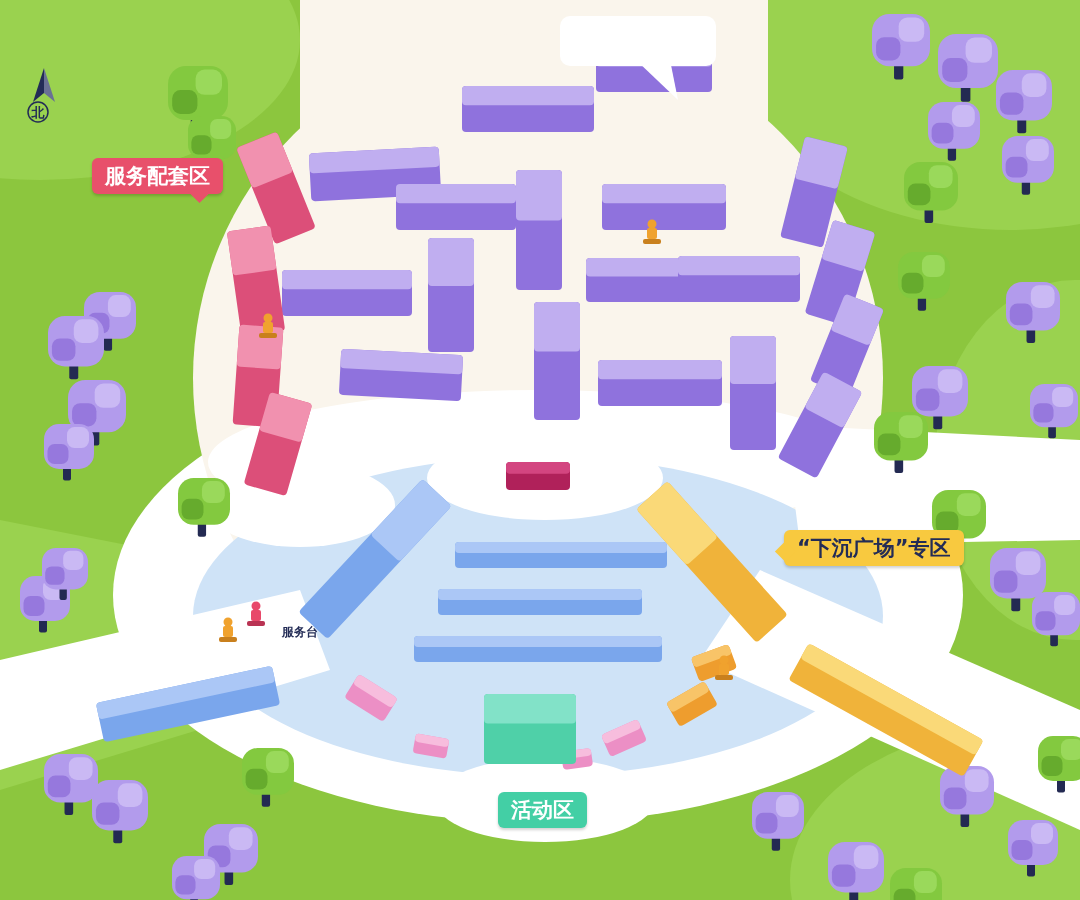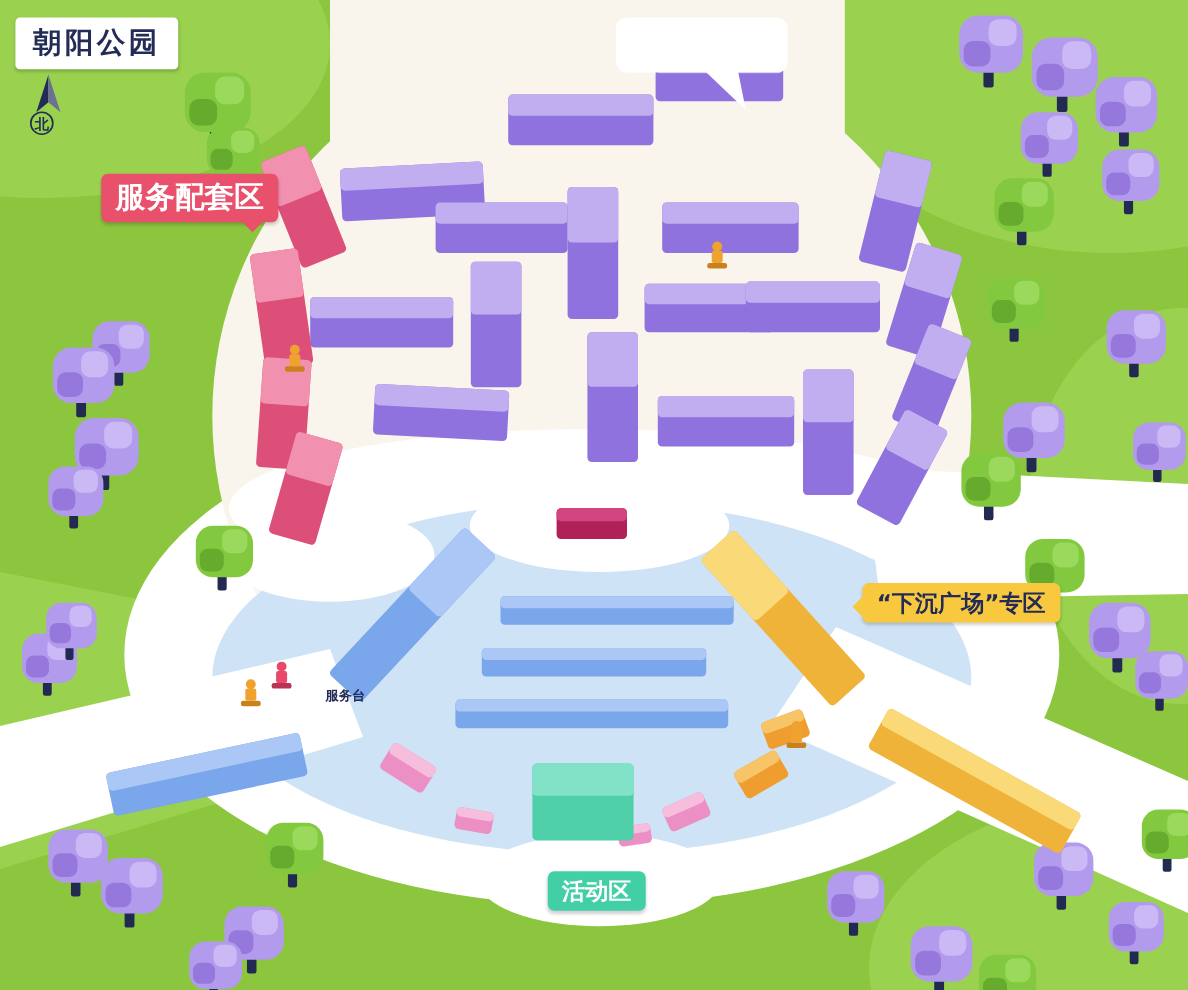--- a/index.html
+++ b/index.html
@@ -8,28 +8,28 @@
   #map-svg{position:absolute;left:0;top:0;z-index:1;}
   .map-label{position:absolute;z-index:5;font-weight:bold;color:#fff;padding:5px 13px;
     border-radius:6px;font-size:20px;line-height:1.25;white-space:nowrap;
     box-shadow:0 2px 3px rgba(0,0,0,.18);}
   .tail{position:absolute;width:15px;height:15px;transform:rotate(45deg);z-index:-1;}
   .tail-br{bottom:-6px;right:16px;}
   .tail-bl{bottom:-6px;left:18px;}
   .tail-left{left:-6px;top:14px;}
   .lbl-title{left:14px;top:16px;background:#fff;color:#232c56;font-size:26px;
     letter-spacing:3px;border-radius:4px;padding:7px 16px;}
-  .lbl-service{left:92px;top:158px;font-size:27px;}
+  .lbl-service{left:92px;top:158px;font-size:21px;}
   .lbl-theme{left:566px;top:420px;font-size:21px;}
   .lbl-bookstore{left:196px;top:486px;text-align:center;padding:5px 14px;}
   .lbl-bookstore .lbl-main{font-size:20px;}
   .lbl-bookstore .lbl-sub{font-size:11px;font-weight:normal;}
   .lbl-oldbook{left:784px;top:530px;font-size:21px;}
   .lbl-activity{left:498px;top:792px;font-size:21px;}
-  .lbl-desk{position:absolute;left:296px;top:624px;z-index:5;font-size:12px;font-weight:bold;}
+  .lbl-desk{position:absolute;left:282px;top:624px;z-index:5;font-size:12px;font-weight:bold;}
 </style>
 </head>
 <body>
 
 <div id="stage">
 
   <svg id="map-svg" width="1080" height="900" viewBox="0 0 1080 900">
 
     <g>
       <rect x="0" y="0" width="1080" height="900" fill="#8cc63e"></rect>
@@ -445,21 +445,20 @@
       </g>
 
     <g>
       <polygon points="44,68 33,102 44,93" fill="#232c56"></polygon>
       <polygon points="44,68 55,102 44,93" fill="#6a7194"></polygon>
       <circle cx="38" cy="112" r="10" fill="none" stroke="#232c56" stroke-width="1.5"></circle>
       <text x="38" y="117" text-anchor="middle" font-size="13" font-weight="bold" fill="#232c56">北</text>
     </g>
   </svg>
 
-  <div class="map-label lbl-title">朝阳公园</div>
 
   <div class="map-label lbl-service" style="background: rgb(232, 80, 107); color: rgb(255, 255, 255);">
     <span>服务配套区</span>
     <span class="tail tail-br" style="background: rgb(232, 80, 107);"></span>
   </div>
 
 
 
   <div class="map-label lbl-oldbook" style="background: rgb(248, 201, 63); color: rgb(35, 44, 86);">
     <span>“下沉广场”专区</span>

